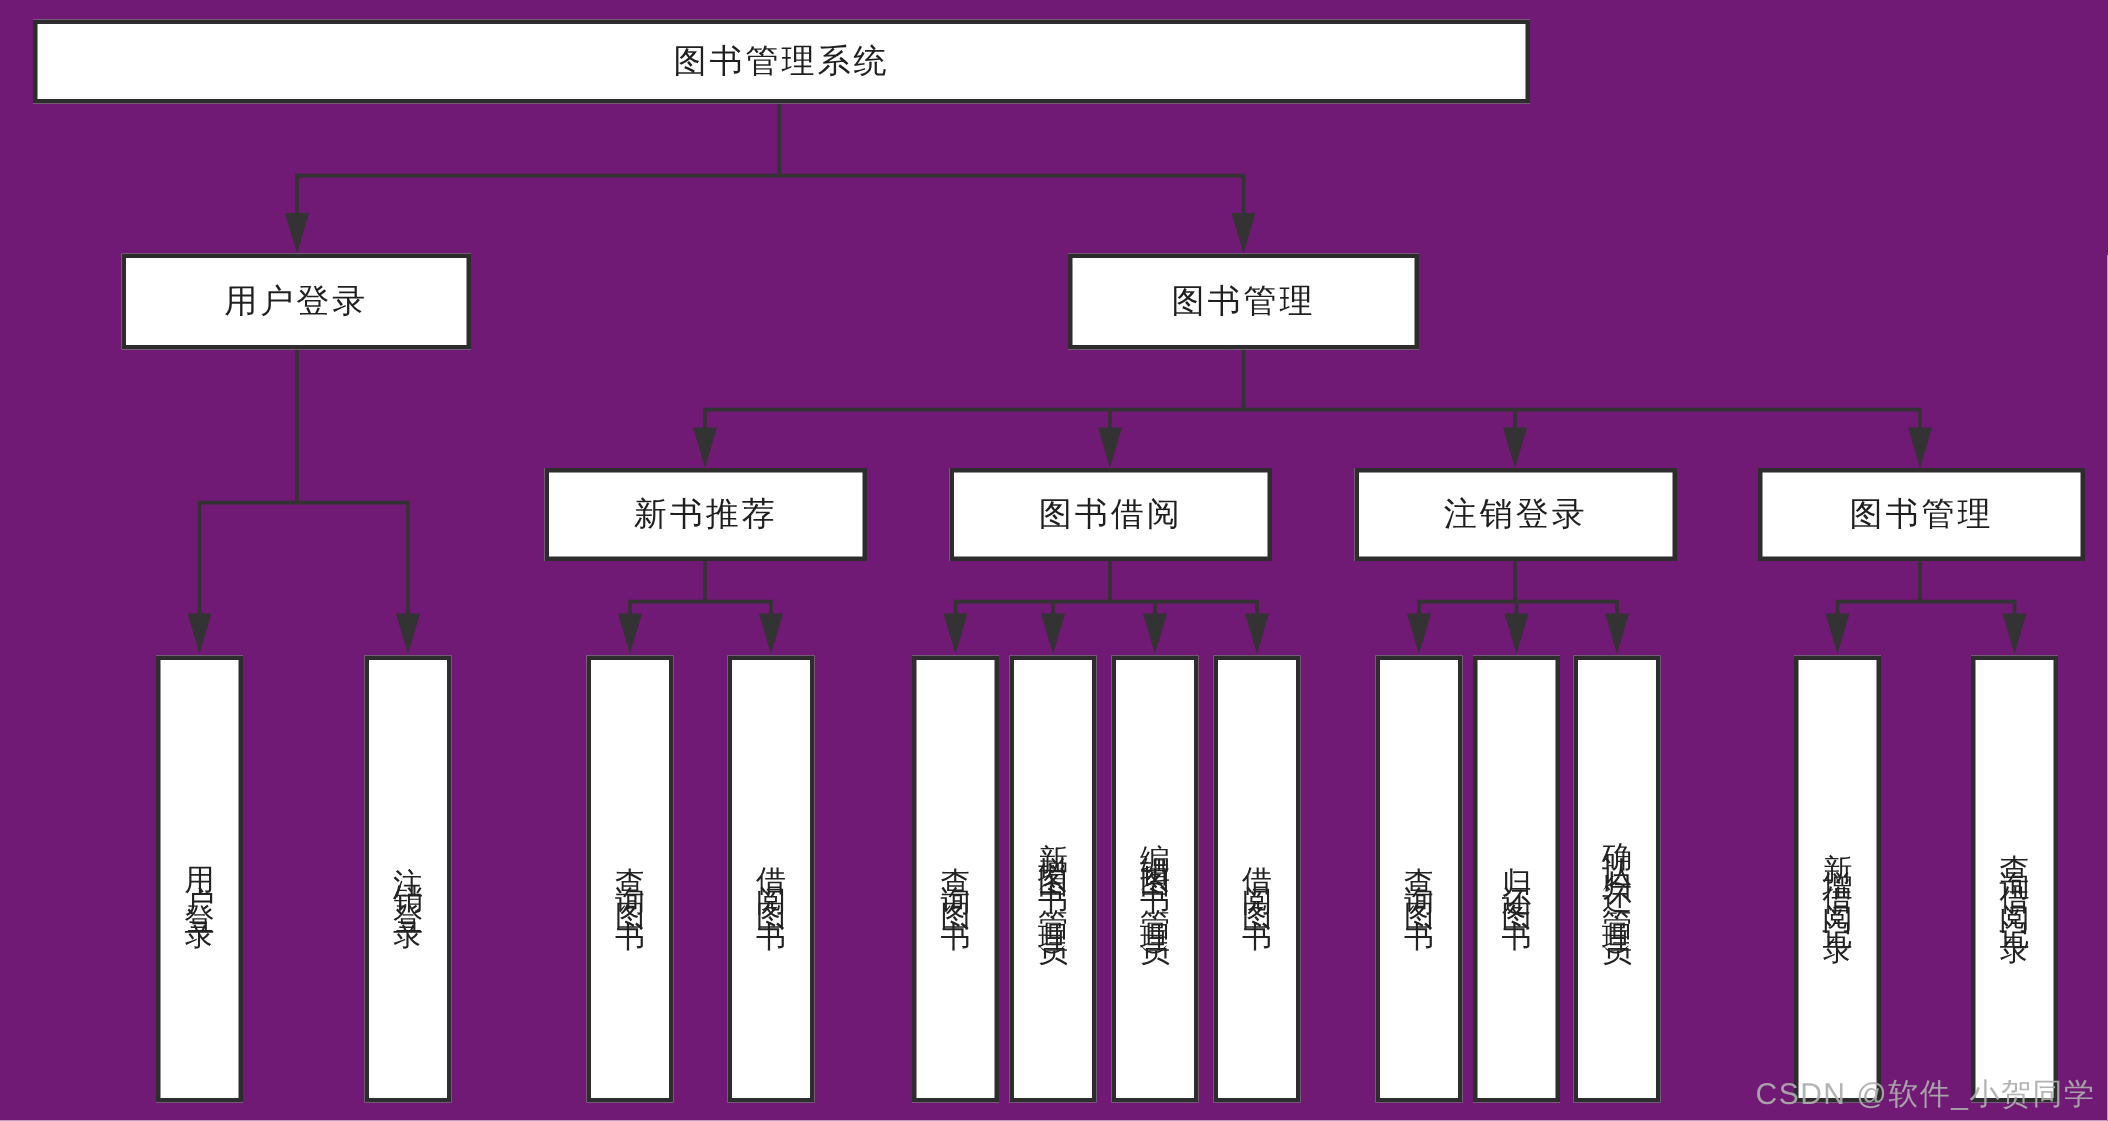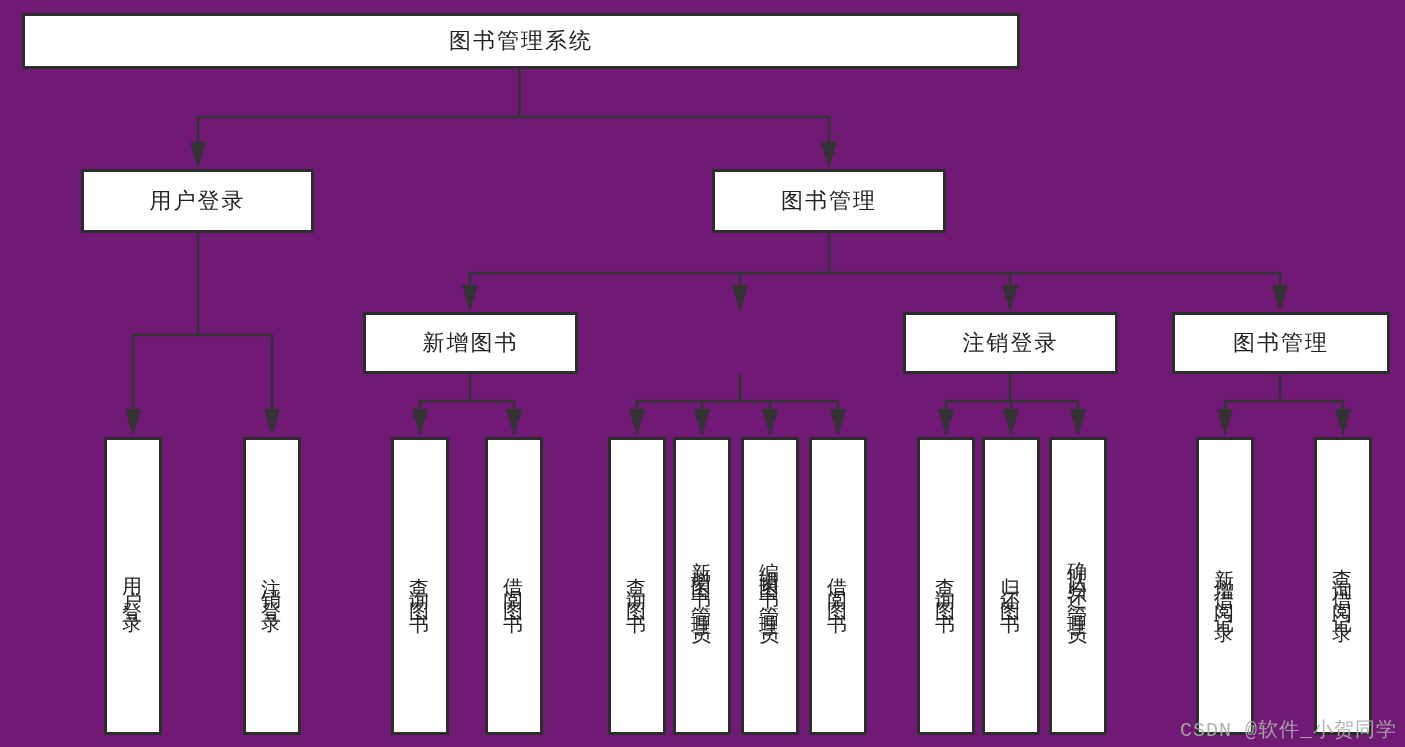--- a/index.html
+++ b/index.html
@@ -52,21 +52,20 @@
   }
   .watermark {
     position: absolute;
     right: 8px;
     bottom: 4px;
     font-size: 20px;
     letter-spacing: 1px;
     color: rgba(172, 172, 172, 0.92);
     z-index: 3;
     white-space: nowrap;
-    font-family: Liberation Mono, monospace;
   }
 </style>
 </head>
 <body>
 
 <div class="canvas">
 
   <svg class="connectors" viewBox="0 0 1405 747" xmlns="http://www.w3.org/2000/svg">
     <g stroke="#333333" stroke-width="2.5" fill="none">
 
@@ -105,21 +104,22 @@
       <polygon points="1217,409 1233,409 1225,436"></polygon>
       <polygon points="1335,409 1351,409 1343,436"></polygon>
     </g>
   </svg>
 
   <div class="hbox" style="left:22px; top:13px; width:998px; height:56px;">图书管理系统</div>
 
   <div class="hbox" style="left:81px; top:169px; width:233px; height:64px;">用户登录</div>
   <div class="hbox" style="left:712px; top:169px; width:234px; height:64px;">图书管理</div>
 
-  <div class="hbox" style="left:363px; top:312px; width:215px; height:62px;">新增图书</div>
+  <div class="hbox" style="left:363px; top:312px; width:215px; height:62px;">新书推荐</div>
+  <div class="hbox" style="left:633px; top:312px; width:215px; height:62px;">图书借阅</div>
   <div class="hbox" style="left:903px; top:312px; width:215px; height:62px;">注销登录</div>
   <div class="hbox" style="left:1172px; top:312px; width:218px; height:62px;">图书管理</div>
 
   <div class="vbox" style="left:104px;">用户登录</div>
   <div class="vbox" style="left:243px;">注销登录</div>
 
   <div class="vbox" style="left:391px;">查询图书</div>
   <div class="vbox" style="left:485px;">借阅图书</div>
 
   <div class="vbox" style="left:608px;">查询图书</div>

